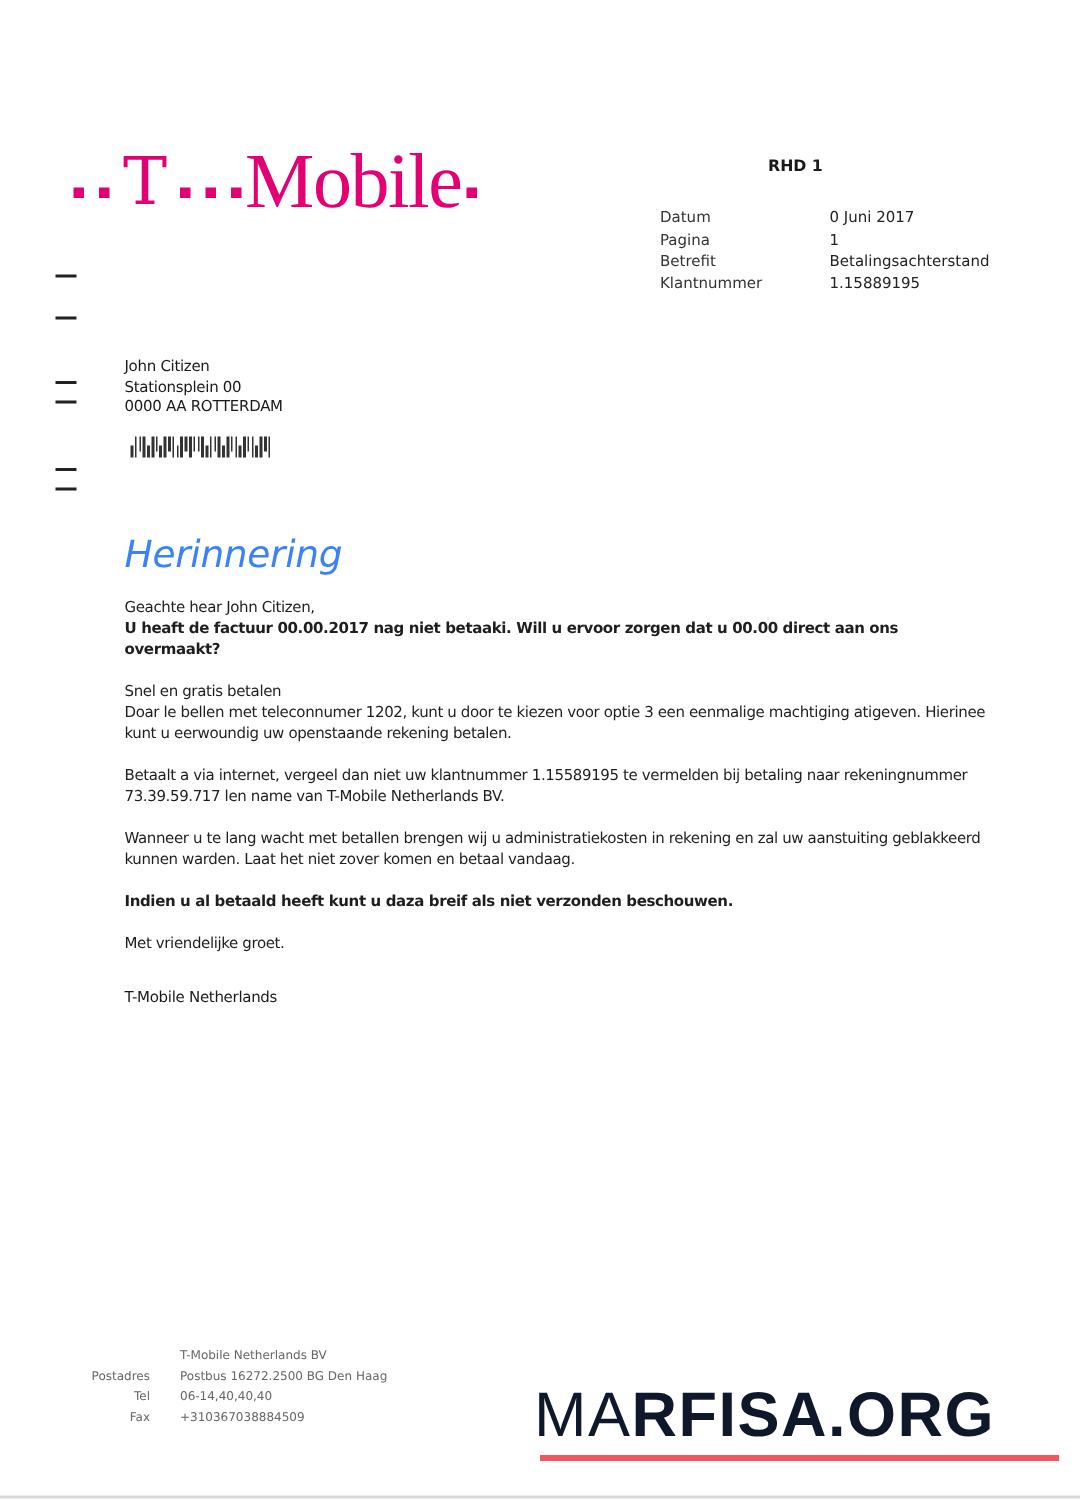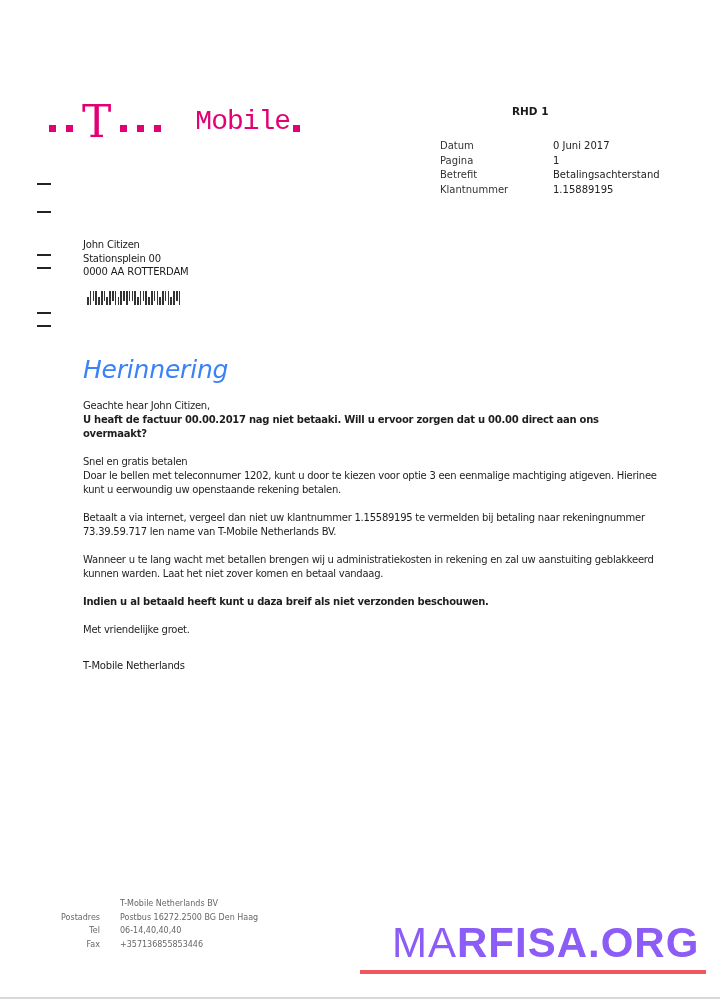--- a/index.html
+++ b/index.html
@@ -5,21 +5,21 @@
   html, body { margin: 0; padding: 0; }
   body {
     width: 720px; height: 1000px; background: #ffffff; position: relative; overflow: hidden;
     font-family: "DejaVu Sans", sans-serif; color: #1a1a1a;
   }
   .abs { position: absolute; }
   
   .logo { left: 44px; top: 94px; height: 56px; display: flex; align-items: center; color: #e20074; }
   .logo .dot { width: 7px; height: 7px; background: #e20074; display: inline-block; margin: 0 5px; position: relative; top: 6px; }
   .logo .tword { font-family: "DejaVu Serif", serif; font-size: 44px; line-height: 1; position: relative; margin: 0 4px; }
-  .logo .mword { font-family: Liberation Mono, monospace; font-size: 28px; line-height: 1; letter-spacing: -1px; margin-left: 32px; }
+  .logo .mword { font-family: Liberation Serif, serif; font-size: 52px; line-height: 1; letter-spacing: -1px; }
   
   .rhd { left: 512px; top: 105px; font-size: 10.5px; font-weight: bold; }
   .meta { left: 440px; top: 139px; font-size: 10px; line-height: 14.5px; }
   .meta .row { display: flex; }
   .meta .k { width: 103px; text-align: left; padding-right: 10px; color: #333; }
   .meta .v { color: #222; }
   
   .mark { left: 37px; width: 14px; height: 2px; background: #222; }
   
   .addr { left: 83px; top: 238px; font-size: 10px; line-height: 13.5px; letter-spacing: -0.2px; }
@@ -28,21 +28,21 @@
   
   .title { left: 83px; top: 355px; font-size: 25px; color: #3b82f6; letter-spacing: -0.2px; font-style: italic; }
   .body { left: 83px; top: 399px; width: 580px; font-size: 10px; line-height: 14px; letter-spacing: -0.25px; color: #1e1e1e; }
   .body p { margin: 0 0 14px 0; }
   .body .strong { font-weight: 600; }
   .sig { left: 83px; top: 660px; font-size: 10px; letter-spacing: -0.2px; }
   
   .footer { left: 50px; top: 897px; font-size: 8px; line-height: 13.5px; color: #666; }
   .footer .row { display: flex; }
   .footer .k { width: 50px; text-align: right; padding-right: 20px; }
-  .brand { left: 356px; top: 922px; font-family: "Liberation Sans", sans-serif; font-size: 42px; font-weight: bold; color: #8b5cf6; letter-spacing: 1px; line-height: 1; margin-left: 36px; }
+  .brand { left: 356px; top: 922px; font-family: "Liberation Sans", sans-serif; font-size: 42px; font-weight: bold; color: #0f172a; letter-spacing: 1px; line-height: 1; }
   .brand .thin { font-weight: normal; }
   .brand-line { left: 360px; top: 970px; width: 346px; height: 4px; background: #f0575f; }
   .bottom-rule { left: 0; top: 997px; width: 720px; height: 2px; background: #d8d8d8; }
 </style>
 </head>
 <body>
 
 <div class="abs logo">
   <span class="dot"></span>
   <span class="dot"></span>
@@ -148,21 +148,21 @@
   <div class="row">
     <span class="k">Postadres</span>
     <span>Postbus 16272.2500 BG Den Haag</span>
   </div>
   <div class="row">
     <span class="k">Tel</span>
     <span>06-14,40,40,40</span>
   </div>
   <div class="row">
     <span class="k">Fax</span>
-    <span>+357136855853446</span>
+    <span>+310367038884509</span>
   </div>
 </div>
 
 <div class="abs brand">
   <span class="thin">MA</span><span>RFISA.ORG</span>
 </div>
 <div class="abs brand-line"></div>
 <div class="abs bottom-rule"></div>
 
 </body></html>

